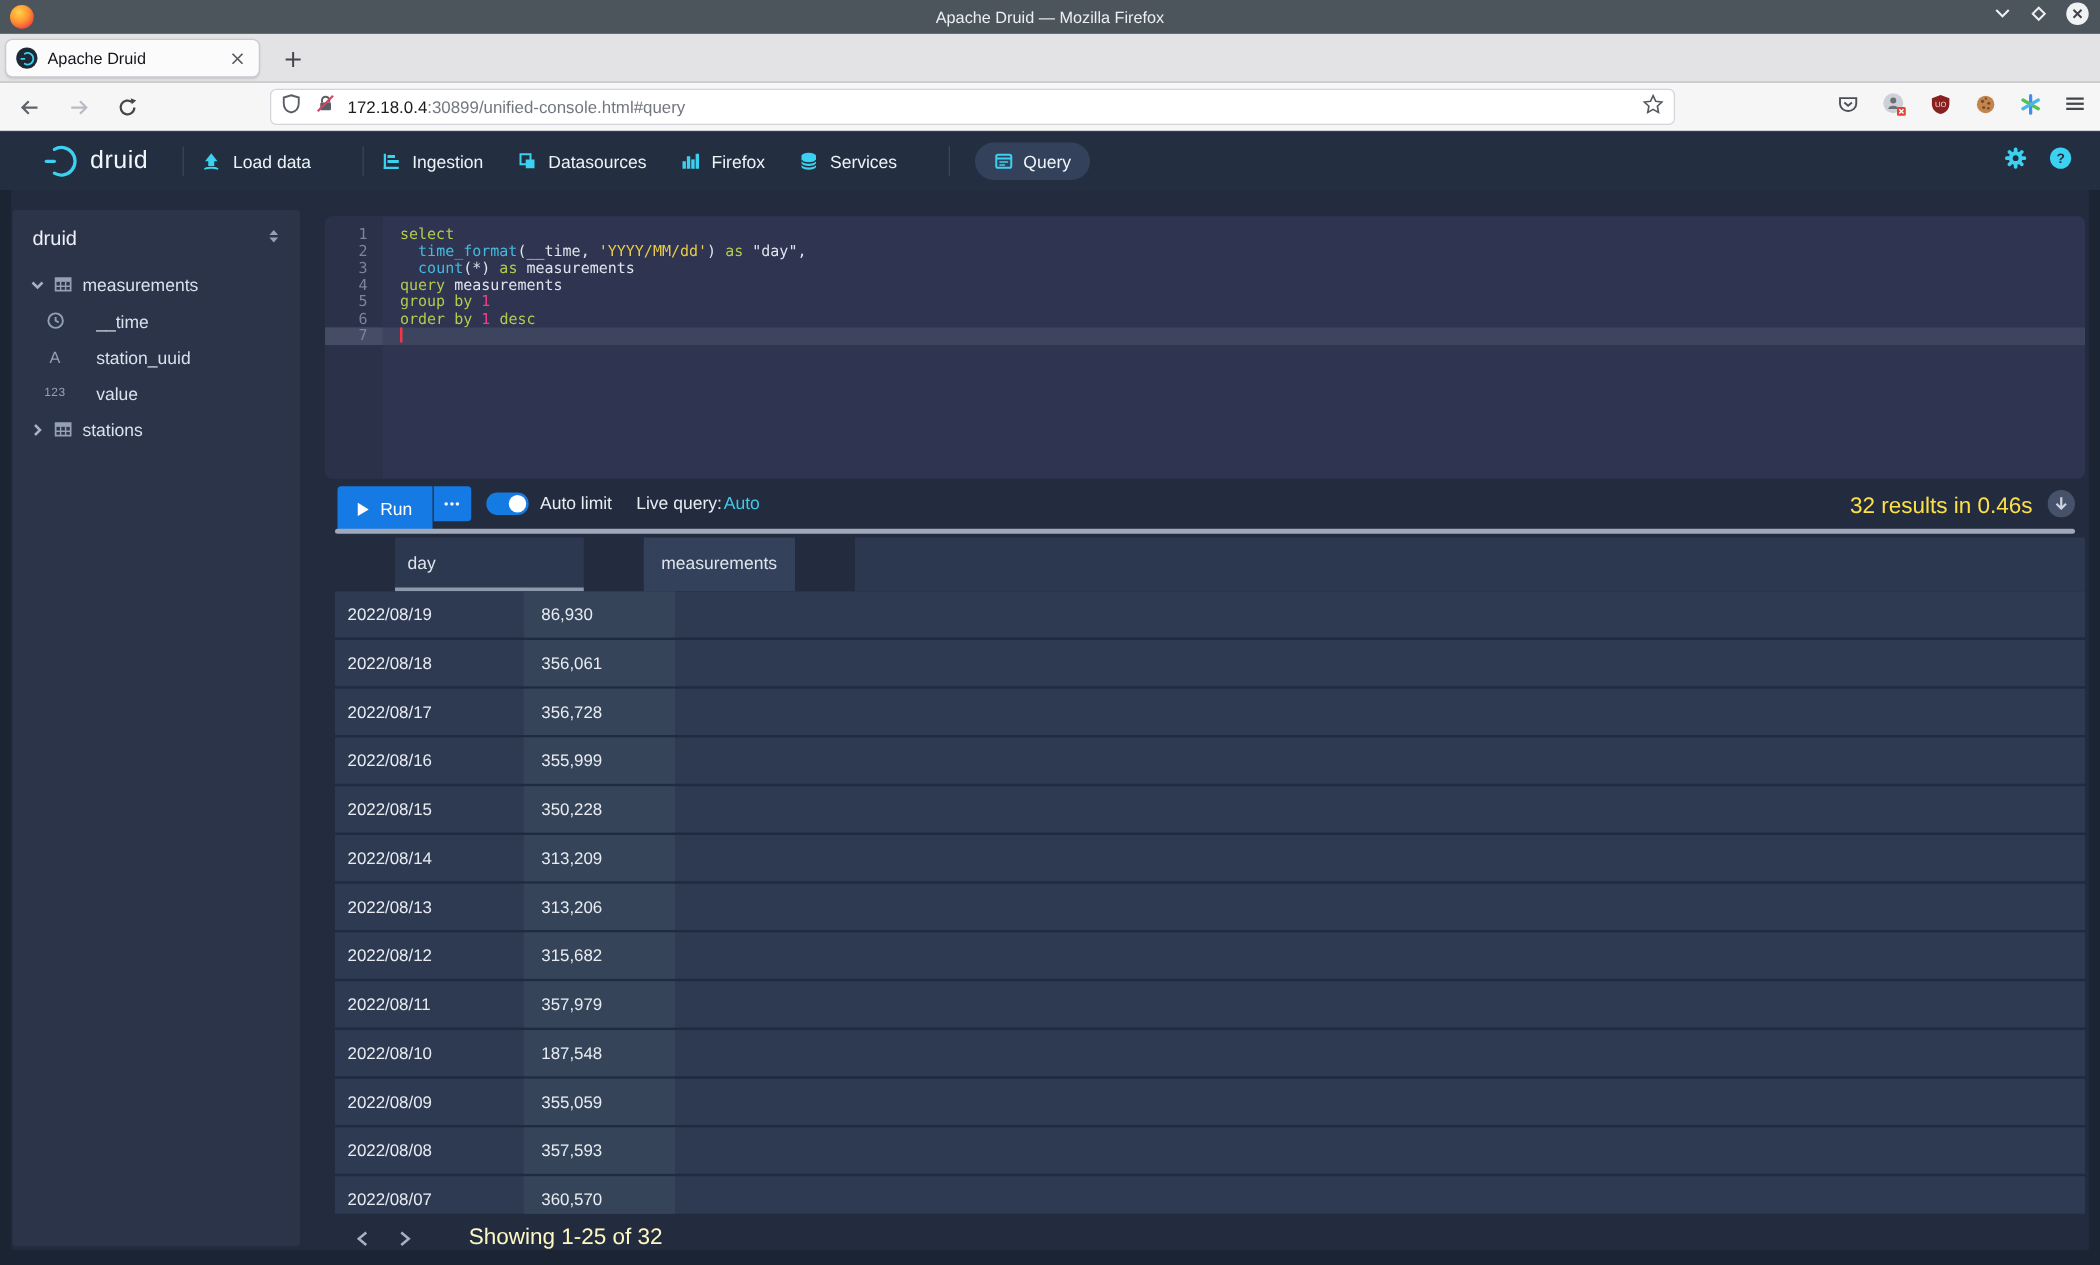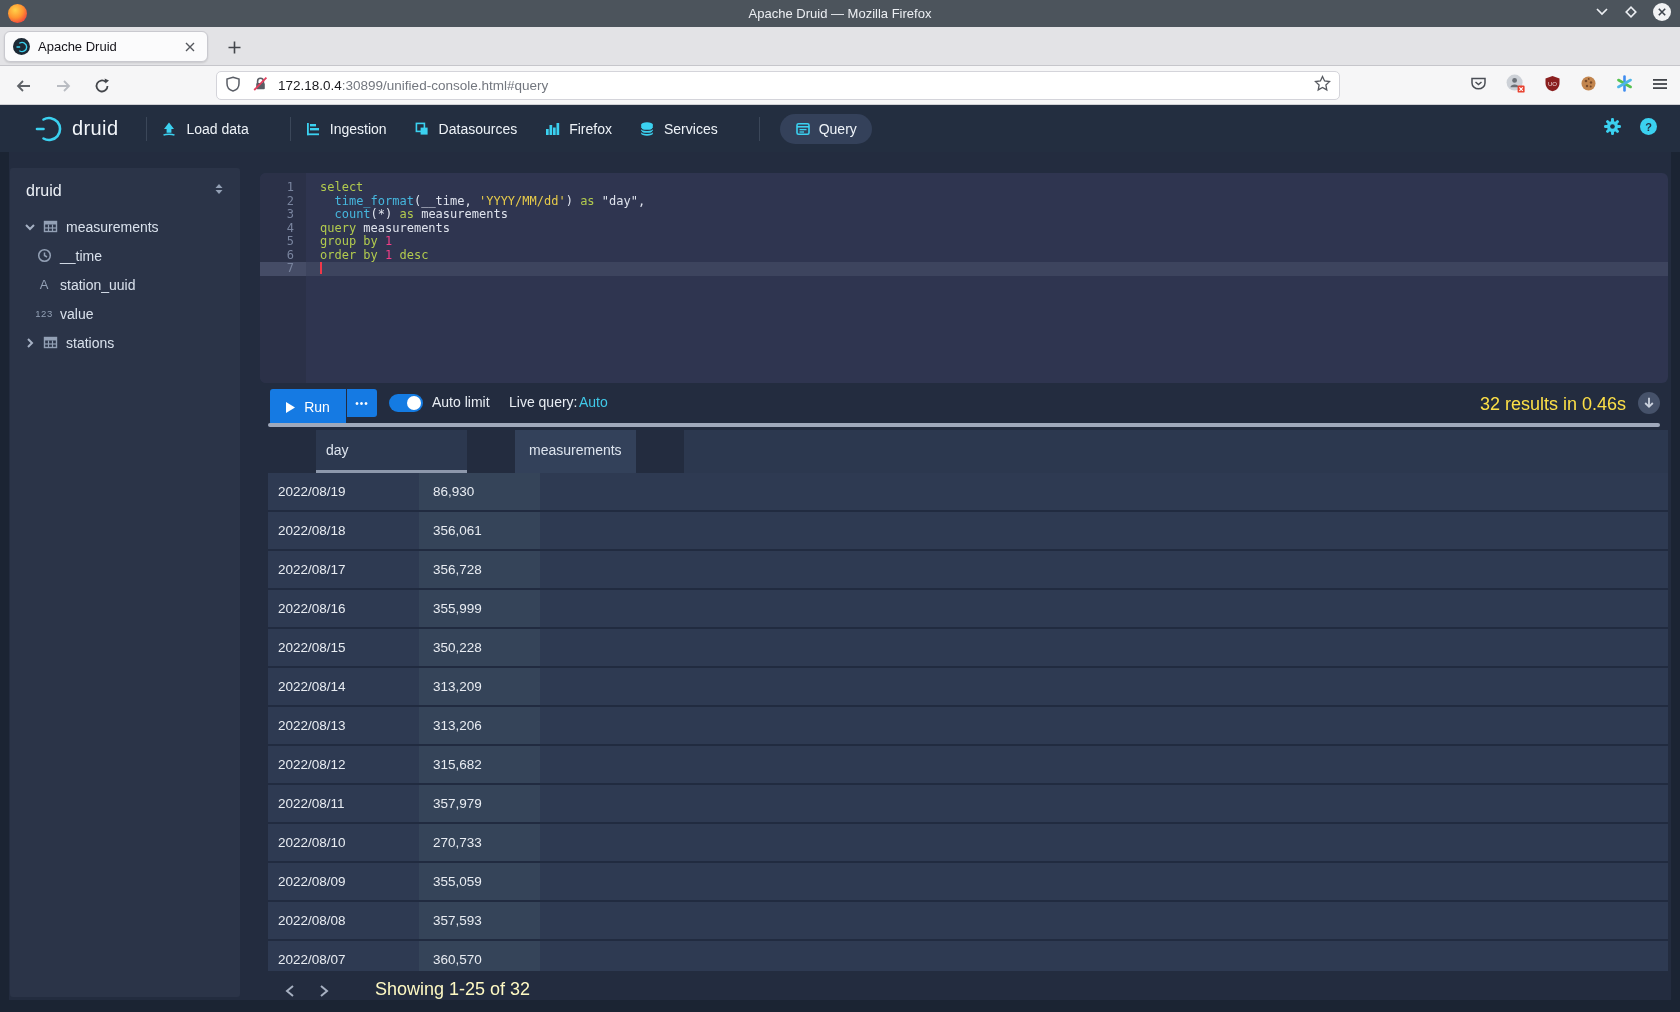--- a/index.html
+++ b/index.html
@@ -59,21 +59,21 @@
 
   
   .sidebar { position:absolute; left:10px; top:16px; width:230px; height:829px; background:#2b3448;
              border-radius:3px; }
   .schema-header { display:flex; align-items:center; padding:14px 14px 12px 16px; }
   .schema-name { color:#edf1f7; font-size:16px; flex:1; }
   .tree-row { display:flex; align-items:center; height:29px; font-size:14px; color:#d9e1ec; cursor:pointer; }
   .tree-row .chev { width:14px; margin-left:14px; display:flex; }
   .tree-row .ticon { width:20px; margin-left:2px; display:flex; align-items:center; justify-content:center;
                      color:#93a0b5; }
-  .tree-row.child { padding-left:22px; }
+  .tree-row.child { padding-left:22px;gap:17px; }
   .tree-label { margin-left:6px; }
   .icon-letter { font-size:13px; color:#93a0b5; }
   .icon-123 { font-size:9.5px; color:#93a0b5; letter-spacing:.5px; }
 
   
   .content { position:absolute; left:260px; top:0; width:1408px; height:860px; }
 
   
   .editor { position:absolute; left:0; top:21px; width:1408px; height:210px; background:#2f3550;
             border-radius:6px; overflow:hidden; font-family:"DejaVu Sans Mono", monospace; font-size:12px; }
@@ -529,21 +529,21 @@
           <div class="td td-num"><span class="num-val">315,682</span></div>
           <div class="td td-fill"></div>
         </div>
         <div class="trow">
           <div class="td td-day">2022/08/11</div>
           <div class="td td-num"><span class="num-val">357,979</span></div>
           <div class="td td-fill"></div>
         </div>
         <div class="trow">
           <div class="td td-day">2022/08/10</div>
-          <div class="td td-num"><span class="num-val">270,733</span></div>
+          <div class="td td-num"><span class="num-val">187,548</span></div>
           <div class="td td-fill"></div>
         </div>
         <div class="trow">
           <div class="td td-day">2022/08/09</div>
           <div class="td td-num"><span class="num-val">355,059</span></div>
           <div class="td td-fill"></div>
         </div>
         <div class="trow">
           <div class="td td-day">2022/08/08</div>
           <div class="td td-num"><span class="num-val">357,593</span></div>

